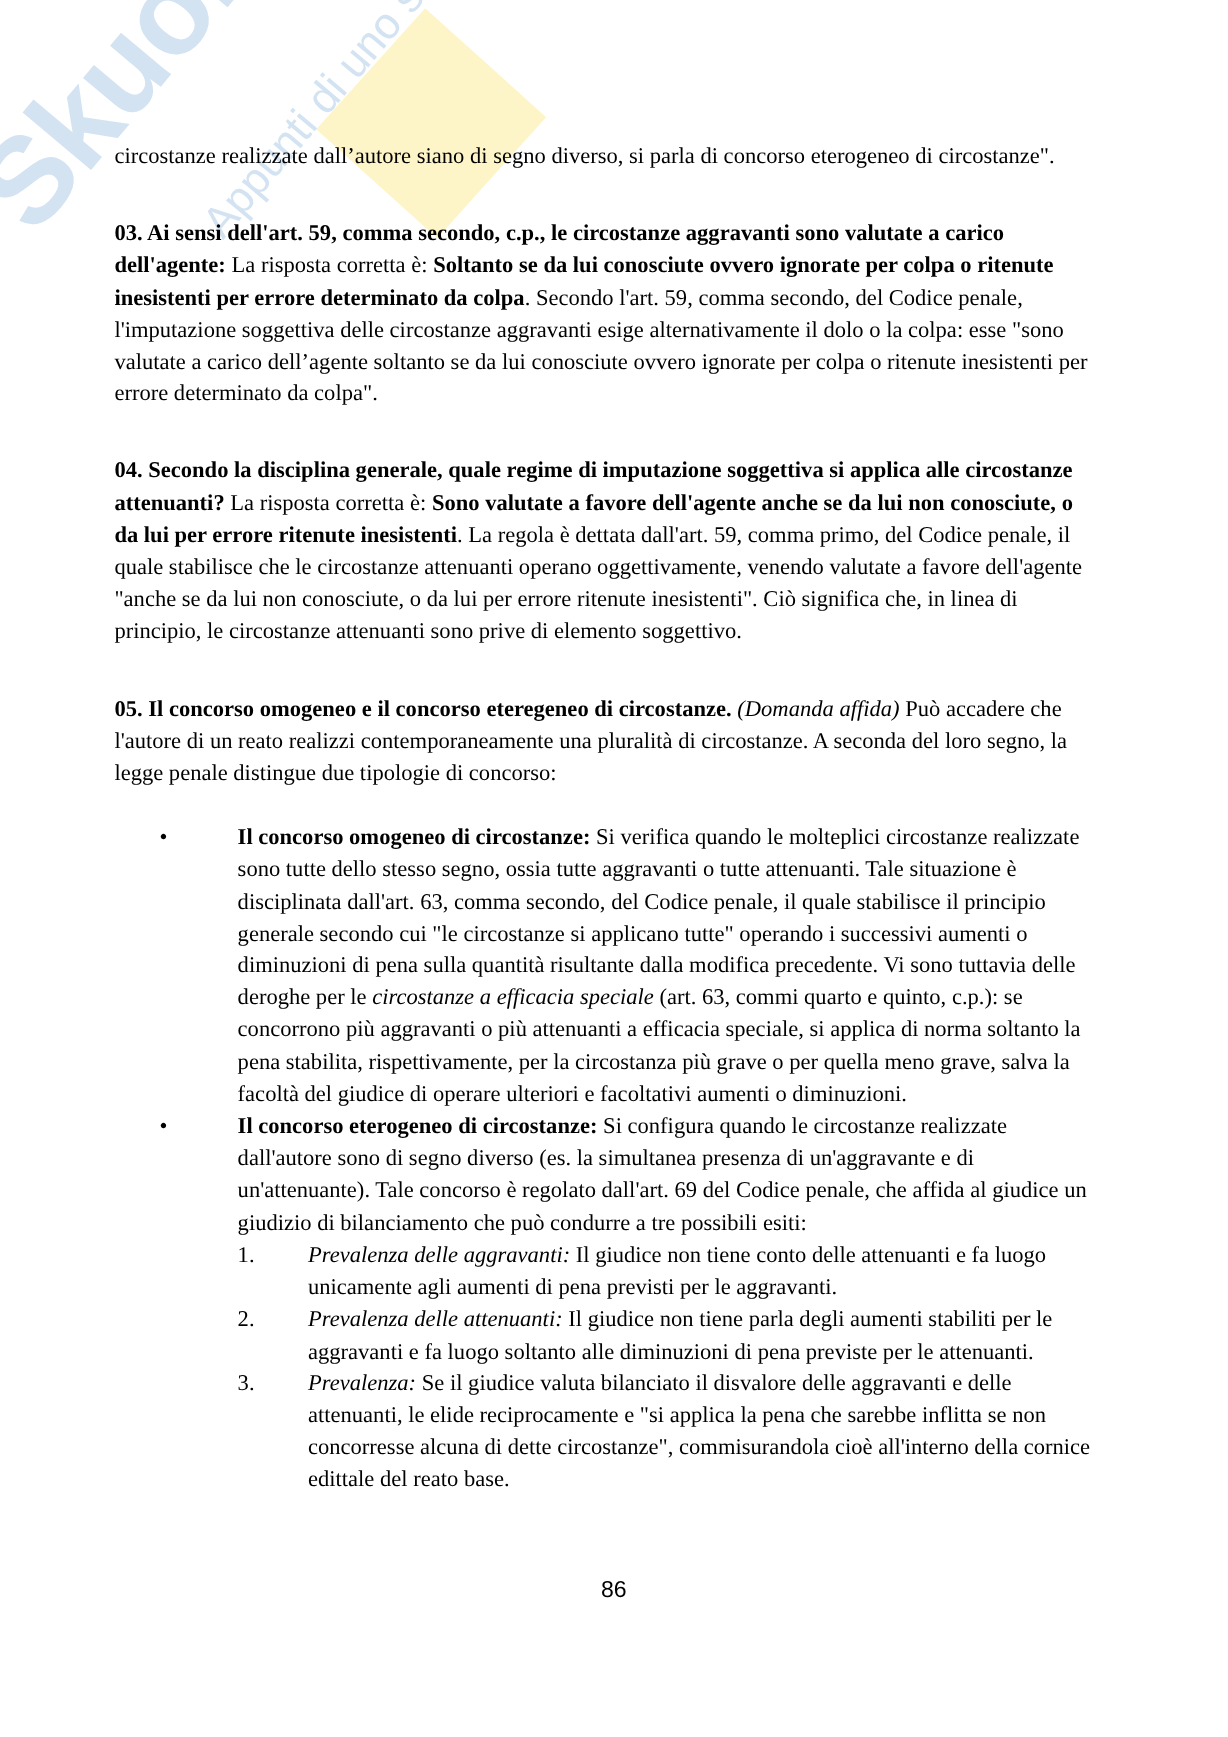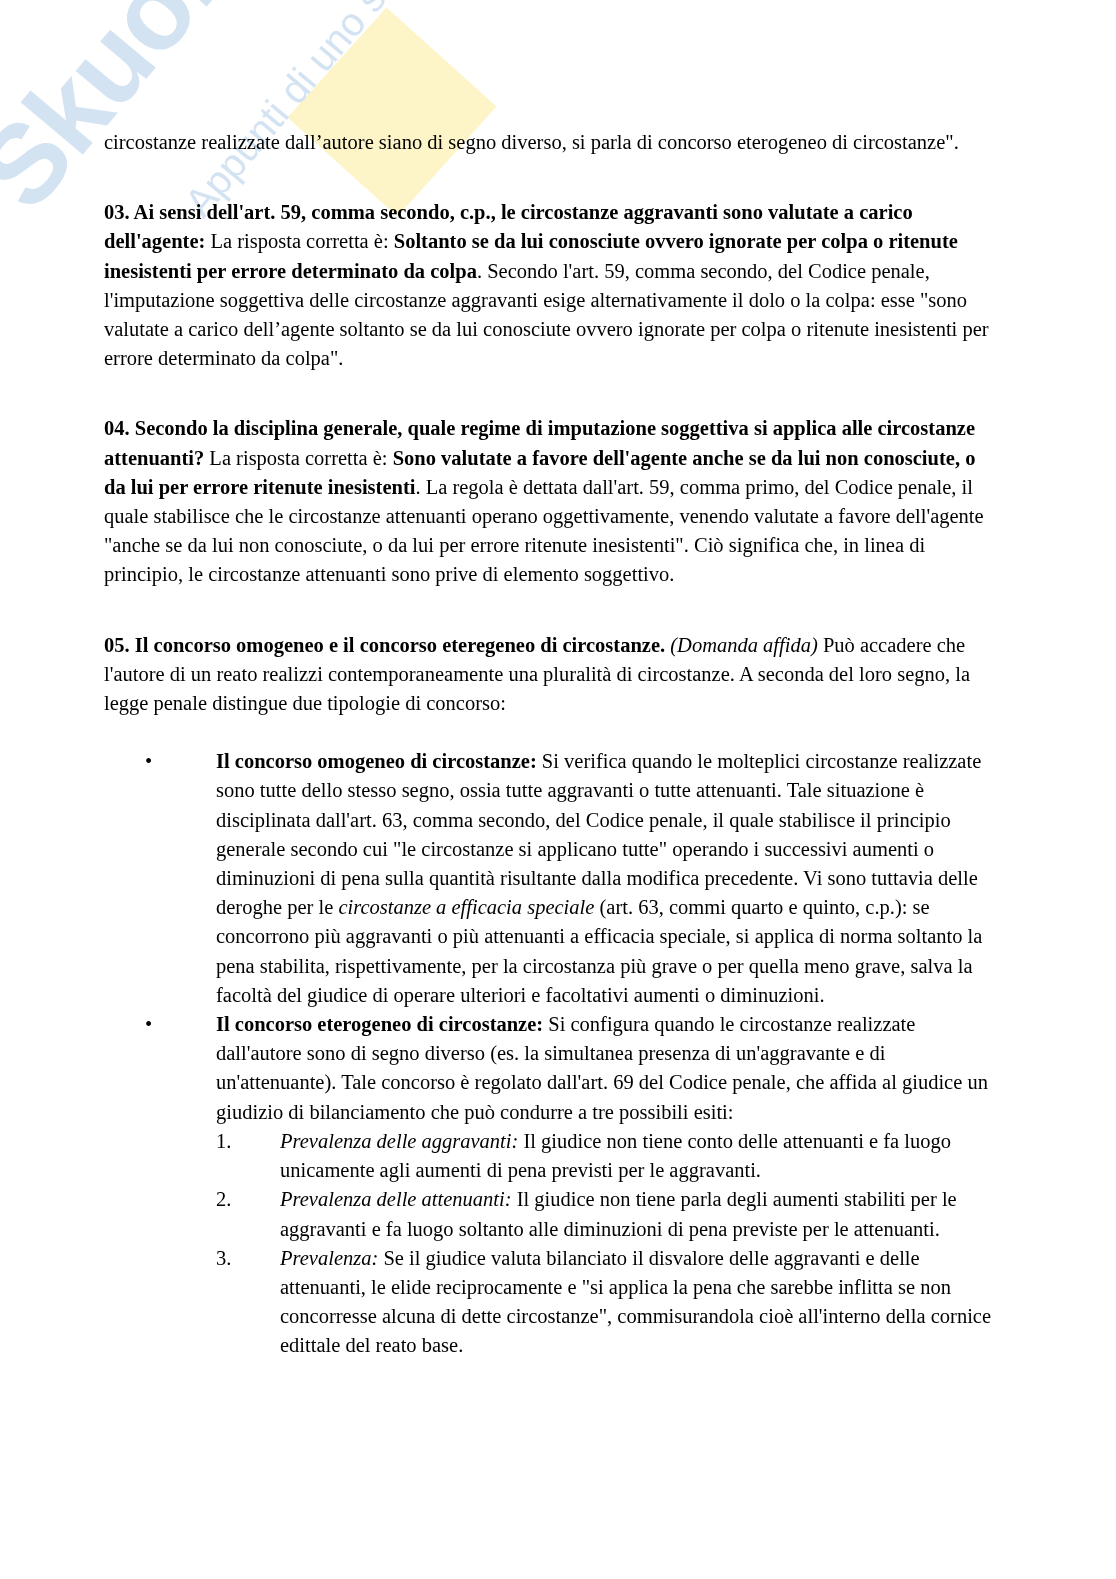--- a/index.html
+++ b/index.html
@@ -176,14 +176,15 @@
           </li>
           <li>
             <span class="num">3.</span><i>Prevalenza:</i><span> Se il giudice valuta bilanciato il disvalore delle aggravanti e delle attenuanti, le elide reciprocamente e "si applica la pena che sarebbe inflitta se non concorresse alcuna di dette circostanze", commisurandola cioè all'interno della cornice edittale del reato base.</span>
           </li>
         </ol>
       </li>
 
     </ul>
   </div>
 
+  <div class="page-number">86</div>
 
 </div>
 
 </body></html>

